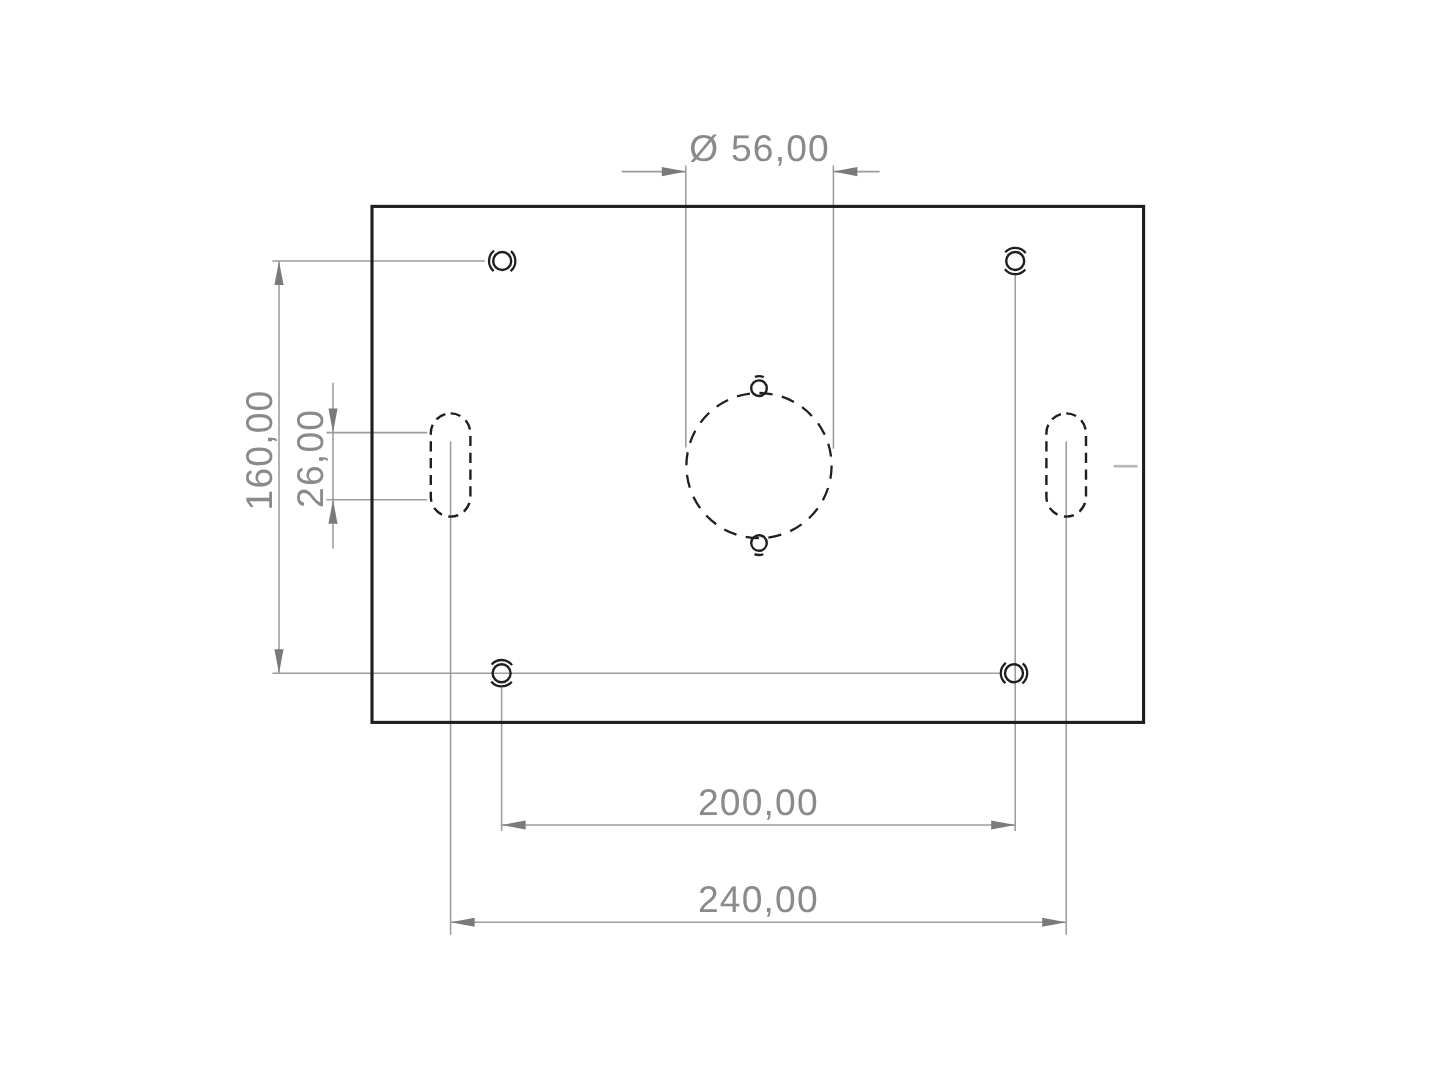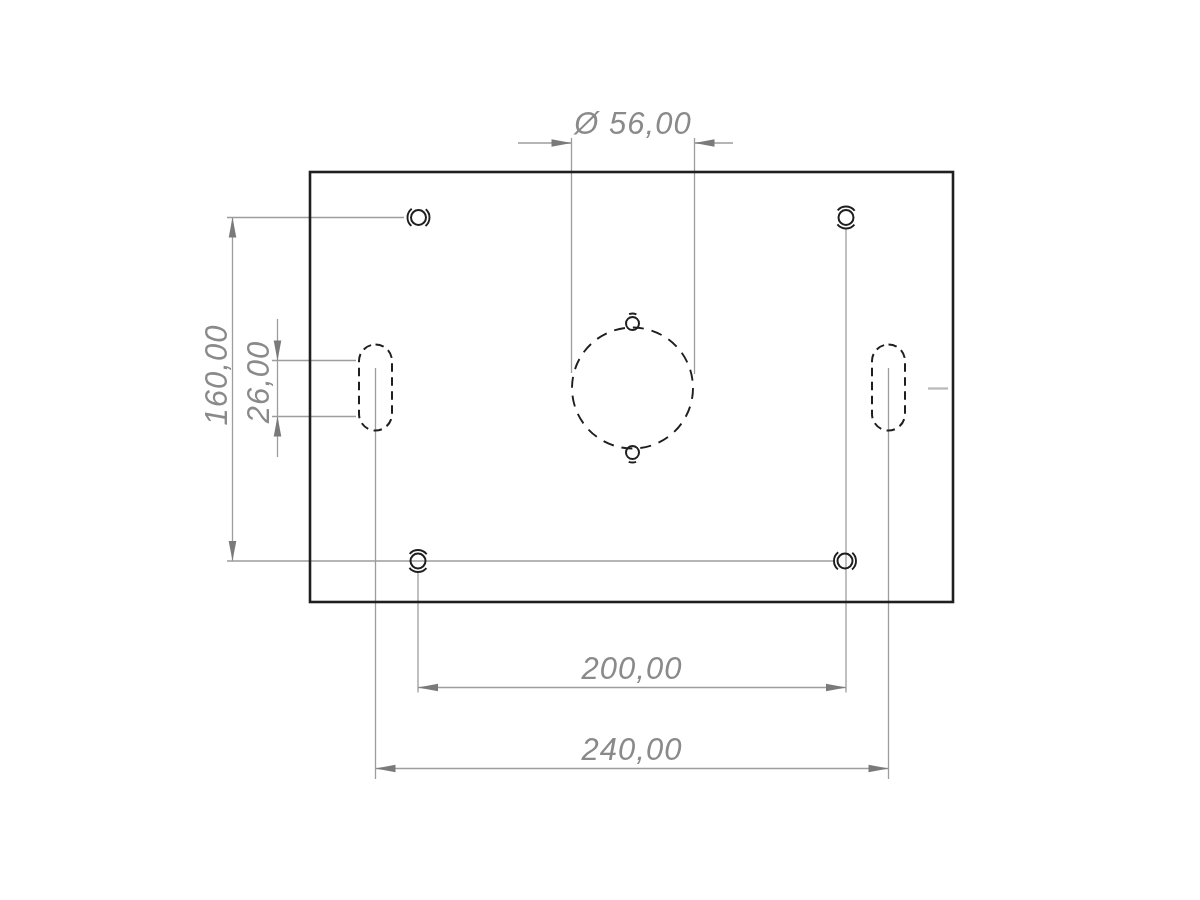--- a/index.html
+++ b/index.html
@@ -1,16 +1,16 @@
 <!DOCTYPE html>
 <html style="--geometry: #1f1f1f; --dimension: #9d9d9d; --arrow: #7a7a7a; --dim_text: #8a8a8a; --tick: #b8b8b8; --background: #ffffff;"><head>
 <meta charset="utf-8">
 <style>
   html,body{margin:0;padding:0;background:var(--background,#fff);}
-  .canvas{position:relative;width:1200px;height:900px;background:var(--background,#fff);overflow:hidden;font-style:italic;}
+  .canvas{position:relative;width:1200px;height:900px;background:var(--background,#fff);overflow:hidden;}
   svg{display:block;}
   .dim{stroke:var(--dimension,#9d9d9d);stroke-width:1.3;fill:none;}
   .tick{stroke:var(--tick,#b8b8b8);stroke-width:2.2;fill:none;}
   .arrow{fill:var(--arrow,#7a7a7a);stroke:none;}
   .geo{stroke:var(--geometry,#1f1f1f);fill:none;}
   .plate{stroke-width:2.6;}
   .hole{stroke-width:2;}
   .thread{stroke-width:1.9;}
   .bigcircle{stroke-width:1.9;stroke-dasharray:11 8;}
   .slot{stroke-width:2;stroke-dasharray:8.5 5.5;}

